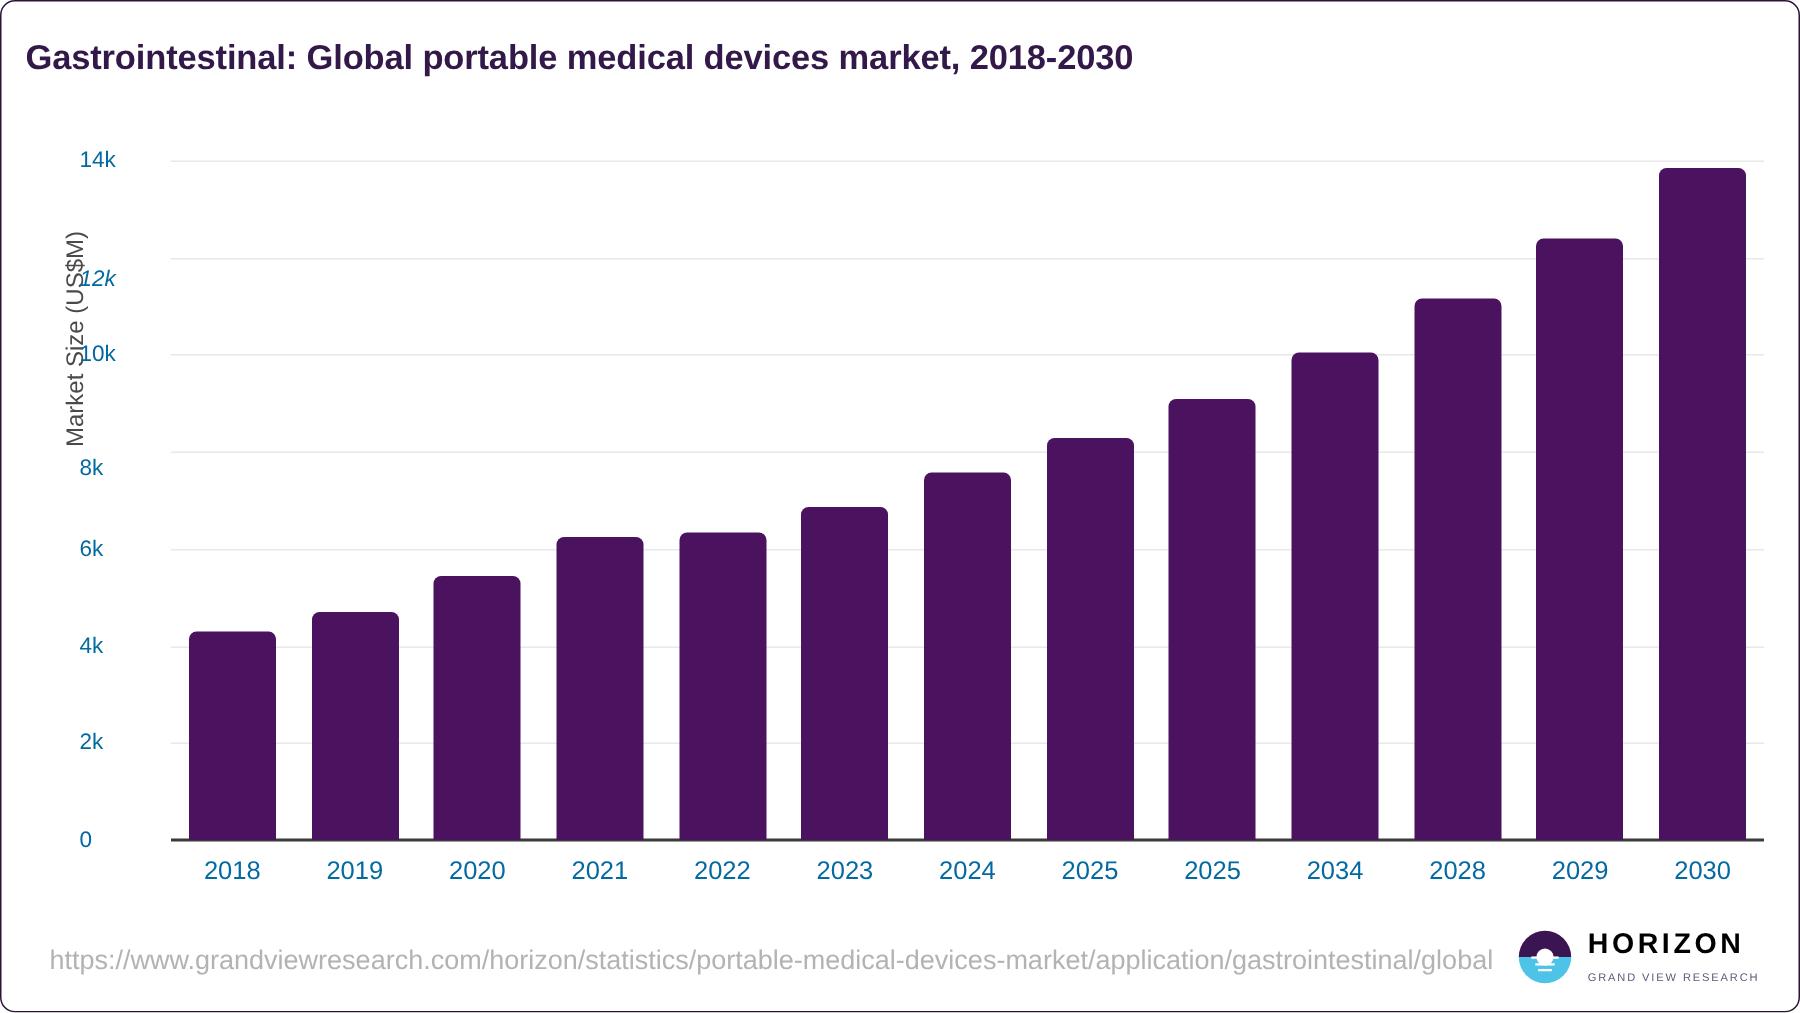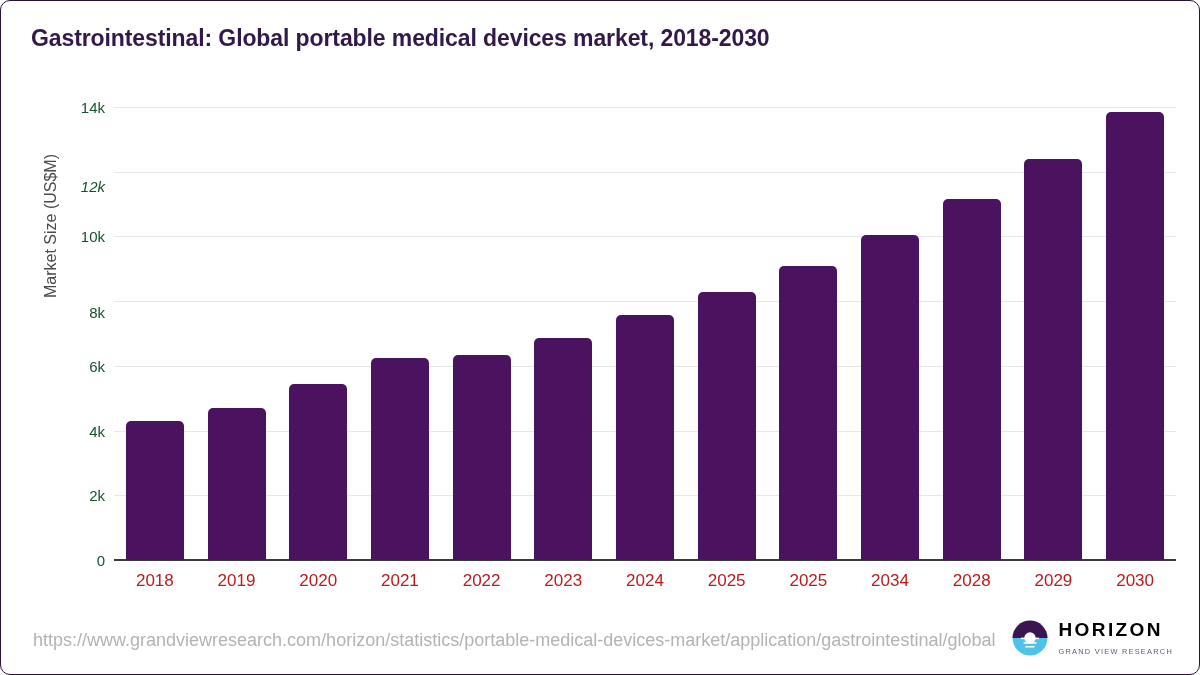--- a/index.html
+++ b/index.html
@@ -15,21 +15,21 @@
     width: 1200px;
     height: 675px;
     background: #ffffff;
     border: 1px solid #2b1336;
     border-radius: 10px;
     box-sizing: border-box;
     overflow: hidden;
   }
   #chart-title {
     position: absolute;
-    left: 30px;
+    left: 16px;
     top: 24px;
     font-size: 23px;
     font-weight: bold;
     color: #32194a;
     letter-spacing: -0.1px;
     white-space: nowrap;
   }
   
   #plot-wrap {
     position: absolute;
@@ -47,23 +47,23 @@
     transform: rotate(-90deg);
     transform-origin: center center;
     font-size: 16px;
     color: #4a4a4a;
     white-space: nowrap;
   }
   .y-tick {
     position: absolute;
     left: 52px;
     width: 52px;
-    text-align: right;
+    text-align: left;
     font-size: 15px;
-    color: #14532d;
+    color: #0369a1;
     transform: translateY(-50%);
     white-space: nowrap;
   }
   .gridline {
     position: absolute;
     left: 113px;
     width: 1062px;
     height: 1px;
     background: #e8e8e8;
   }
@@ -101,21 +101,21 @@
     position: absolute;
     left: 113px;
     top: 570px;
     width: 1062px;
     display: flex;
   }
   .x-label {
     flex: 1 1 0;
     text-align: center;
     font-size: 17px;
-    color: #b91c1c;
+    color: #0369a1;
   }
   #footer-url {
     position: absolute;
     left: 32px;
     top: 629px;
     font-size: 18px;
     color: #b3b3b3;
     white-space: nowrap;
   }
   #logo {

